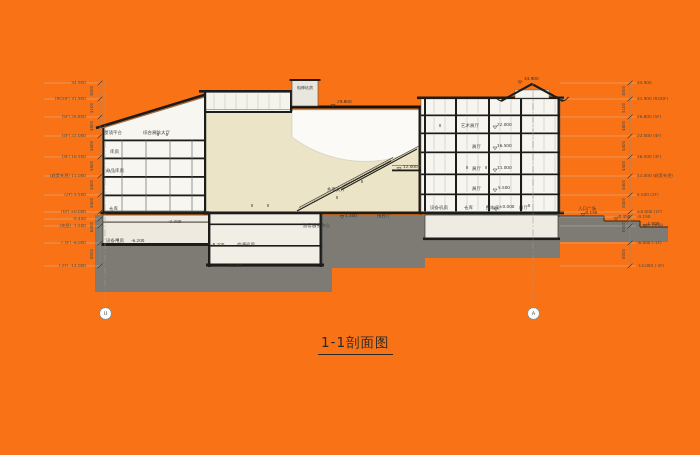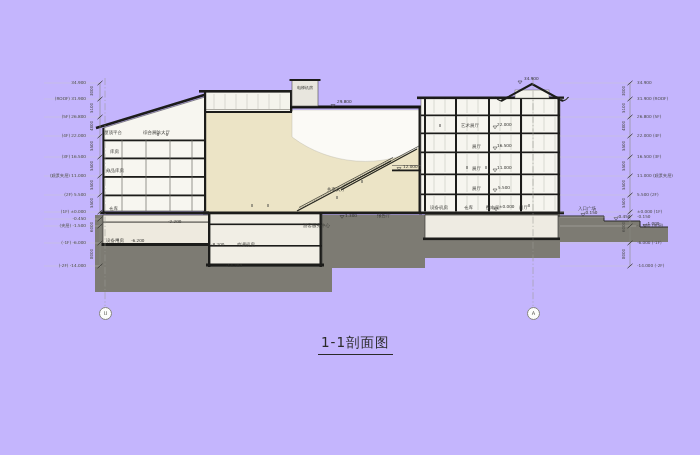--- a/index.html
+++ b/index.html
@@ -1,16 +1,16 @@
 <!DOCTYPE html>
 <html><head>
 <meta charset="utf-8">
 <style>
   html,body{margin:0;padding:0;background:#ffffff;}
-  .sheet{position:relative;width:700px;height:455px;background:#c4b5fd;overflow:hidden;
+  .sheet{position:relative;width:700px;height:455px;background:#f97316;overflow:hidden;
          font-family:"DejaVu Sans",sans-serif;}
   .sheet svg{position:absolute;left:0;top:0;}
   .t{position:absolute;font-size:4.5px;line-height:1;color:#3a3a36;white-space:nowrap;}
   .lvl{position:absolute;font-size:4.2px;line-height:1;color:#4a4a46;white-space:nowrap;}
   .dim{position:absolute;font-size:4px;line-height:1;color:#4a4a46;white-space:nowrap;
        transform:translate(-50%,-50%) rotate(-90deg);}
   .bx{position:absolute;font-size:4px;line-height:1.1;color:#3a3a36;width:24px;
       white-space:normal;text-align:center;}
   .mk{position:absolute;font-size:4.2px;line-height:1;color:#33332f;white-space:nowrap;}
   .bubble{position:absolute;width:11px;height:11px;border:0.7px solid #85857f;border-radius:50%;

